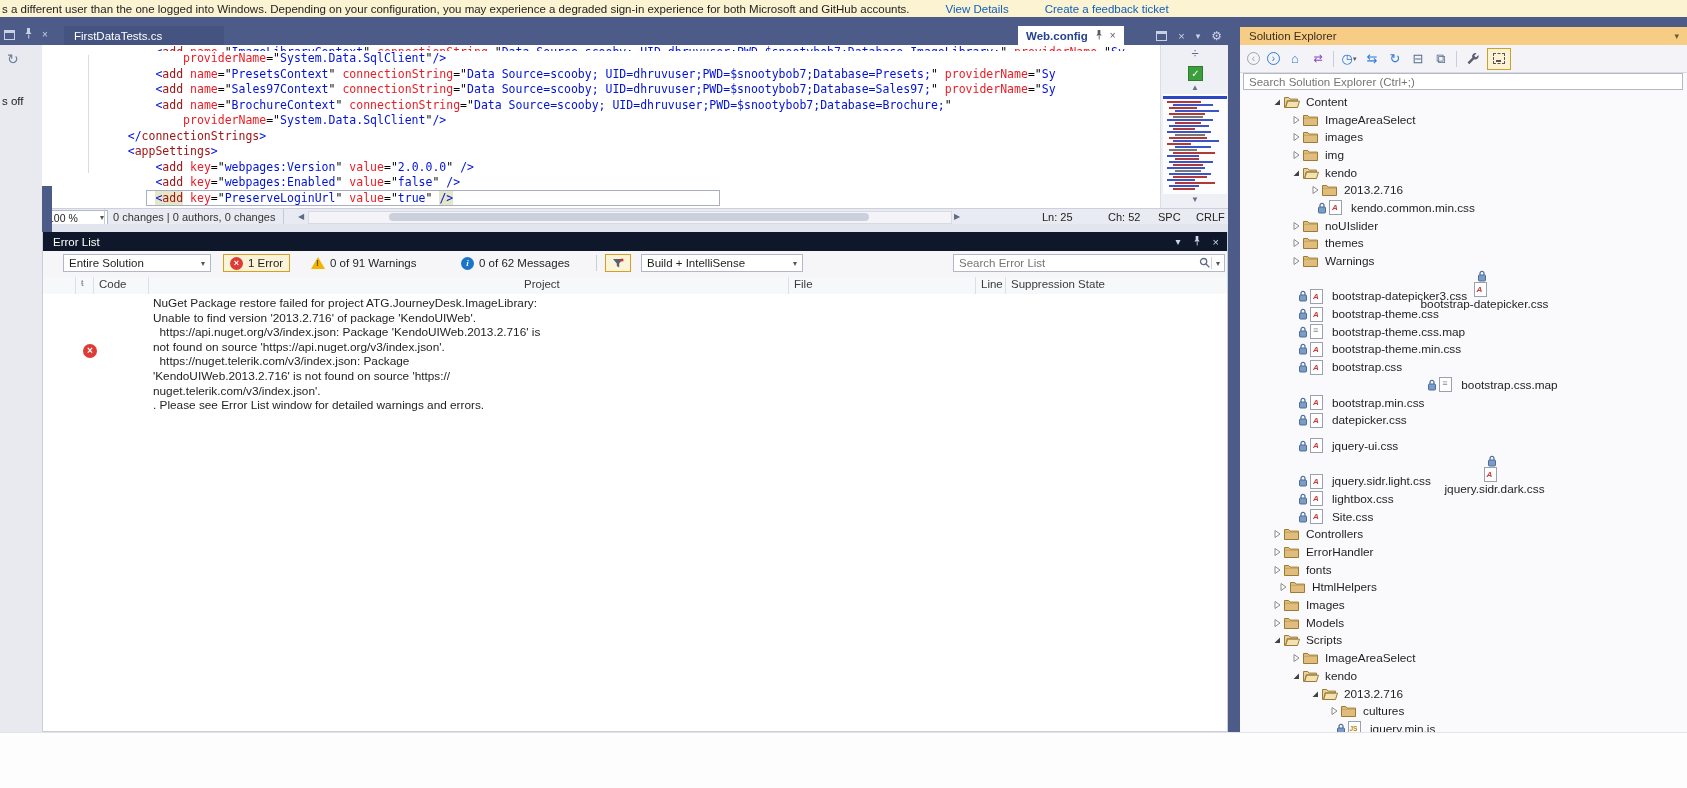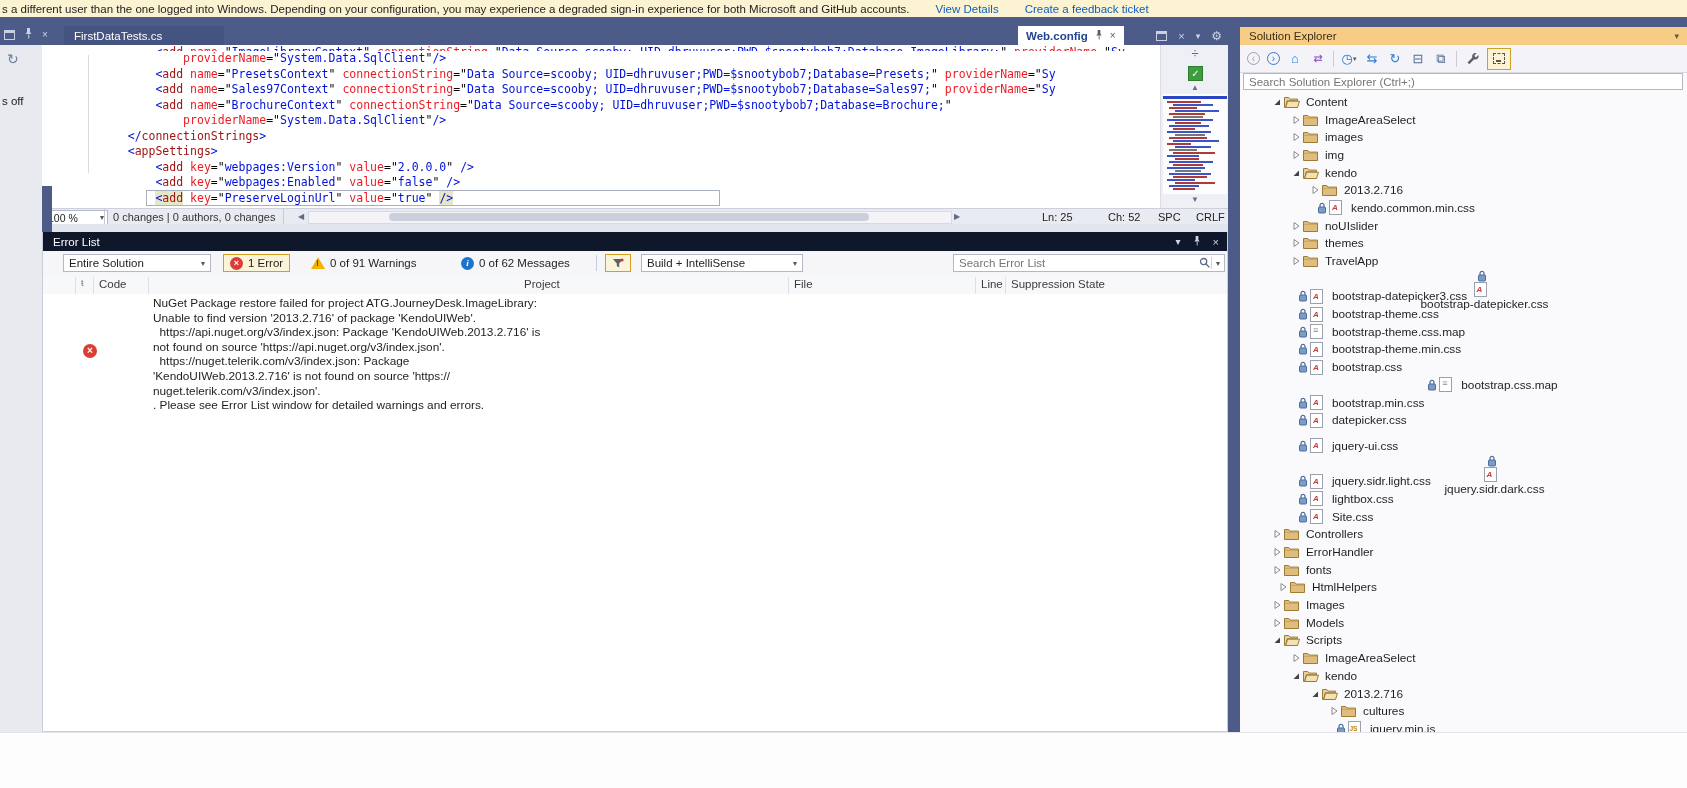--- a/index.html
+++ b/index.html
@@ -2,21 +2,21 @@
 <html><head>
 <meta charset="utf-8">
 <style>
   html,body{margin:0;padding:0;background:#fff;}
   .screen{position:relative;width:1687px;height:788px;overflow:hidden;
           font-family:"Liberation Sans",sans-serif;color:#1e1e1e;background:#fff;}
   
   .notif{position:absolute;left:0;top:0;width:1687px;height:17px;background:#fbf3d2;
          border-bottom:1px solid #e8ddb0;display:flex;align-items:center;font-size:11.5px;}
   .notif .ntext{margin-left:2px;white-space:nowrap;}
-  .notif .nlink{color:#0e5fbd;margin-left:26px;cursor:pointer;white-space:nowrap;}
+  .notif .nlink{color:#0e5fbd;margin-left:36px;cursor:pointer;white-space:nowrap;}
   
   .tabstrip{position:absolute;left:0;top:17px;width:1228px;height:28px;background:#4d5b89;}
   .railicons{position:absolute;left:4px;top:11px;display:flex;gap:9px;color:#c9cfe4;font-size:10px;align-items:center;}
   .winbox{display:inline-block;width:9px;height:8px;border:1px solid #c9cfe4;position:relative;}
   .winbox::before{content:"";position:absolute;left:0;top:0;right:0;height:2px;background:#c9cfe4;}
   .doctab{position:absolute;bottom:0;height:19px;display:flex;align-items:center;font-size:11.5px;}
   .tab-inactive{left:64px;width:140px;background:#44537f;color:#fff;padding:0 10px;}
   .tab-active{left:1018px;background:#fff;color:#24438f;padding:0 8px;gap:7px;}
   .tab-active .tico{color:#5a5a66;font-size:10px;}
   .striprighticons{position:absolute;right:6px;top:12px;display:flex;gap:11px;color:#cdd3ea;font-size:11px;align-items:center;}
@@ -498,21 +498,21 @@
             <svg width="10" height="10" viewBox="0 0 10 10">
               <path d="M3,1.5 L8,5 L3,8.5 Z" fill="#fff" stroke="#8a8a8a"></path>
             </svg>
           </span>
           <span class="tico-folder">
             <svg width="15" height="12" viewBox="0 0 15 12">
               <path d="M.5,11.5 V1.5 h4.2 l1.4,1.6 h8.4 V11.5 Z" fill="#e0bd7e" stroke="#9c7b33"></path>
               <line x1="1" y1="4.3" x2="14" y2="4.3" stroke="#c9a458"></line>
             </svg>
           </span>
-          <span class="tlabel">TravelApp</span>
+          <span class="tlabel">Warnings</span>
         </div>
         <div class="tree-row" style="padding-left: 38px; flex-direction: column;">
           <span class="locksp">
             <svg width="10" height="12" viewBox="0 0 10 12">
               <rect x="1.5" y="5" width="7" height="6" rx="1" fill="#7a9cc6" stroke="#4a6d99"></rect>
               <path d="M3,5 V3.4 a2,2 0 0 1 4,0 V5" fill="none" stroke="#4a6d99" stroke-width="1.2"></path>
             </svg>
           </span>
           <span class="tico-folder">
             <span class="doc doc-css"></span>

